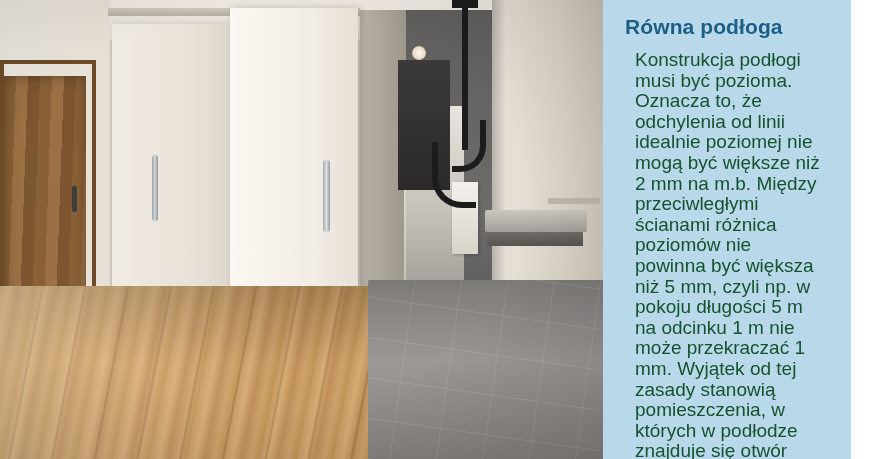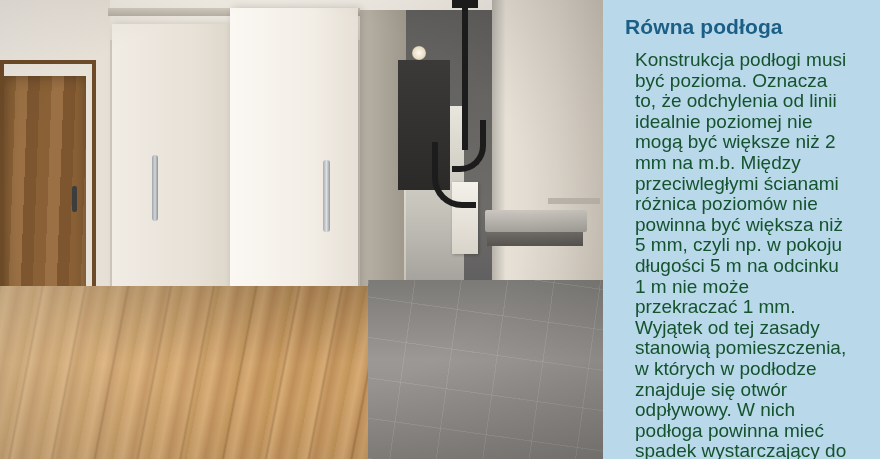--- a/index.html
+++ b/index.html
@@ -274,21 +274,21 @@
   
   .vignette {
     position: absolute;
     inset: 0;
     background: radial-gradient(ellipse at 45% 45%, rgba(0,0,0,0) 55%, rgba(0,0,0,0.16) 100%);
     pointer-events: none;
   }
 
   
   .panel {
-    width: 277px;
+    width: 248px;
     height: 459px;
     background: #b9d8ea;
     box-sizing: border-box;
     padding: 14px 18px 10px 22px;
   }
   .panel-title {
     color: #1b5f86;
     font-size: 21px;
     font-weight: bold;
     line-height: 26px;

